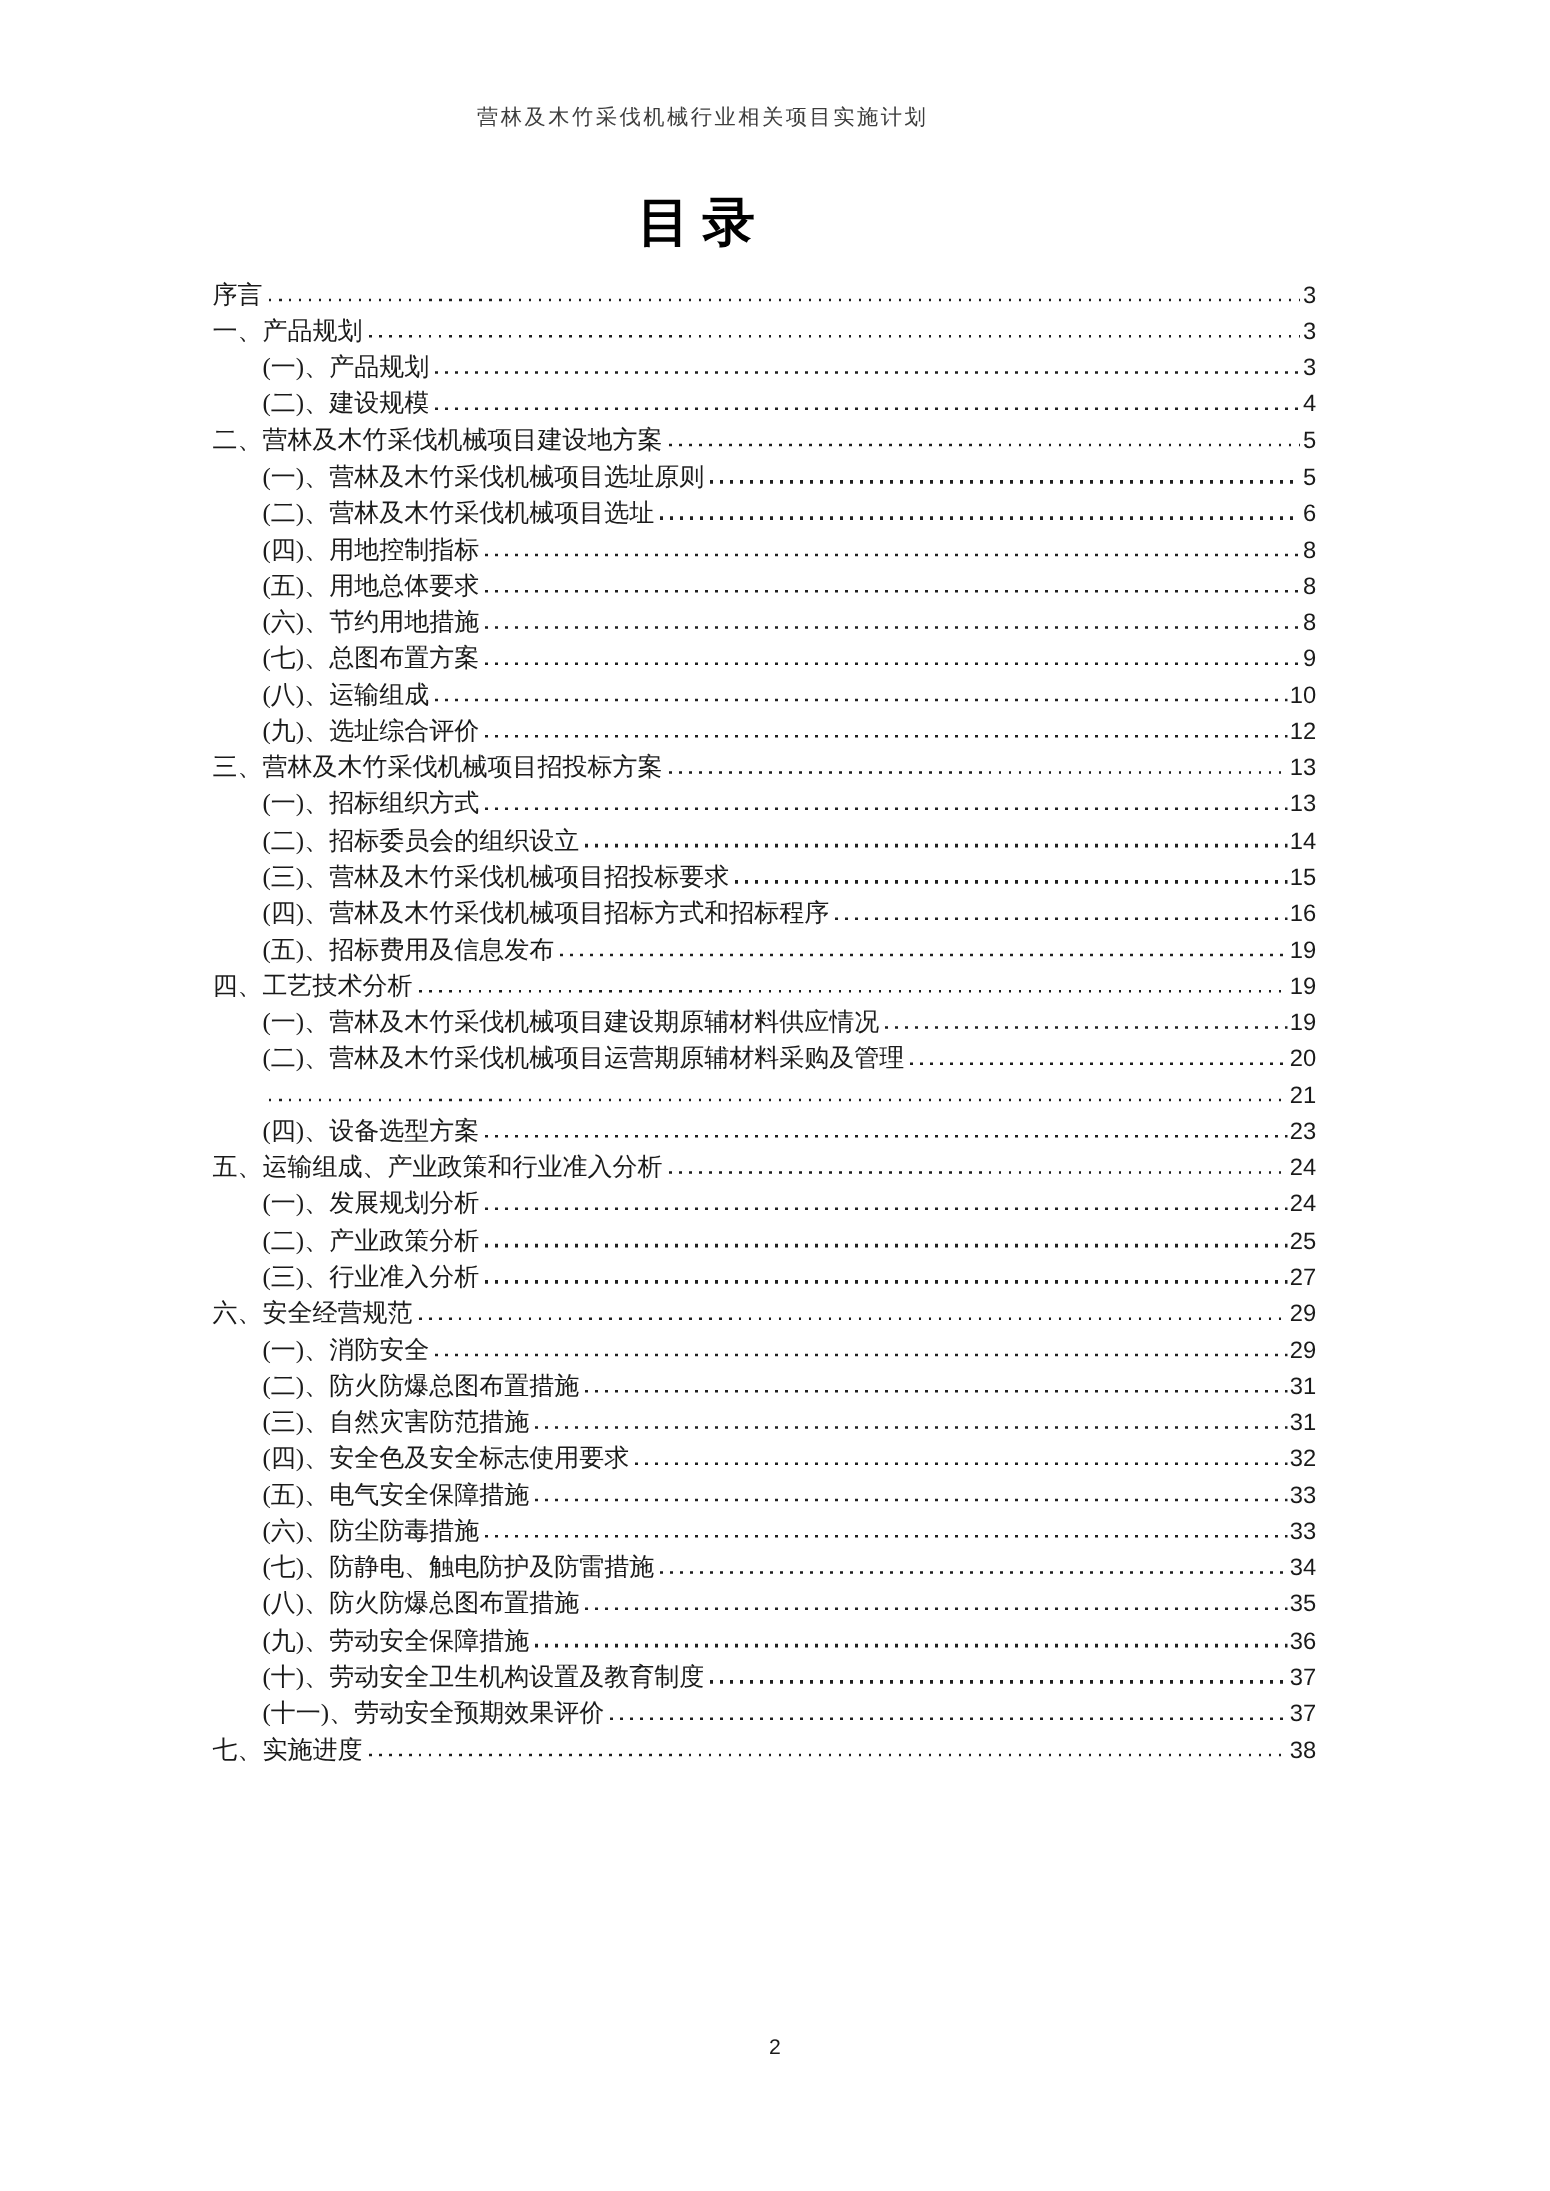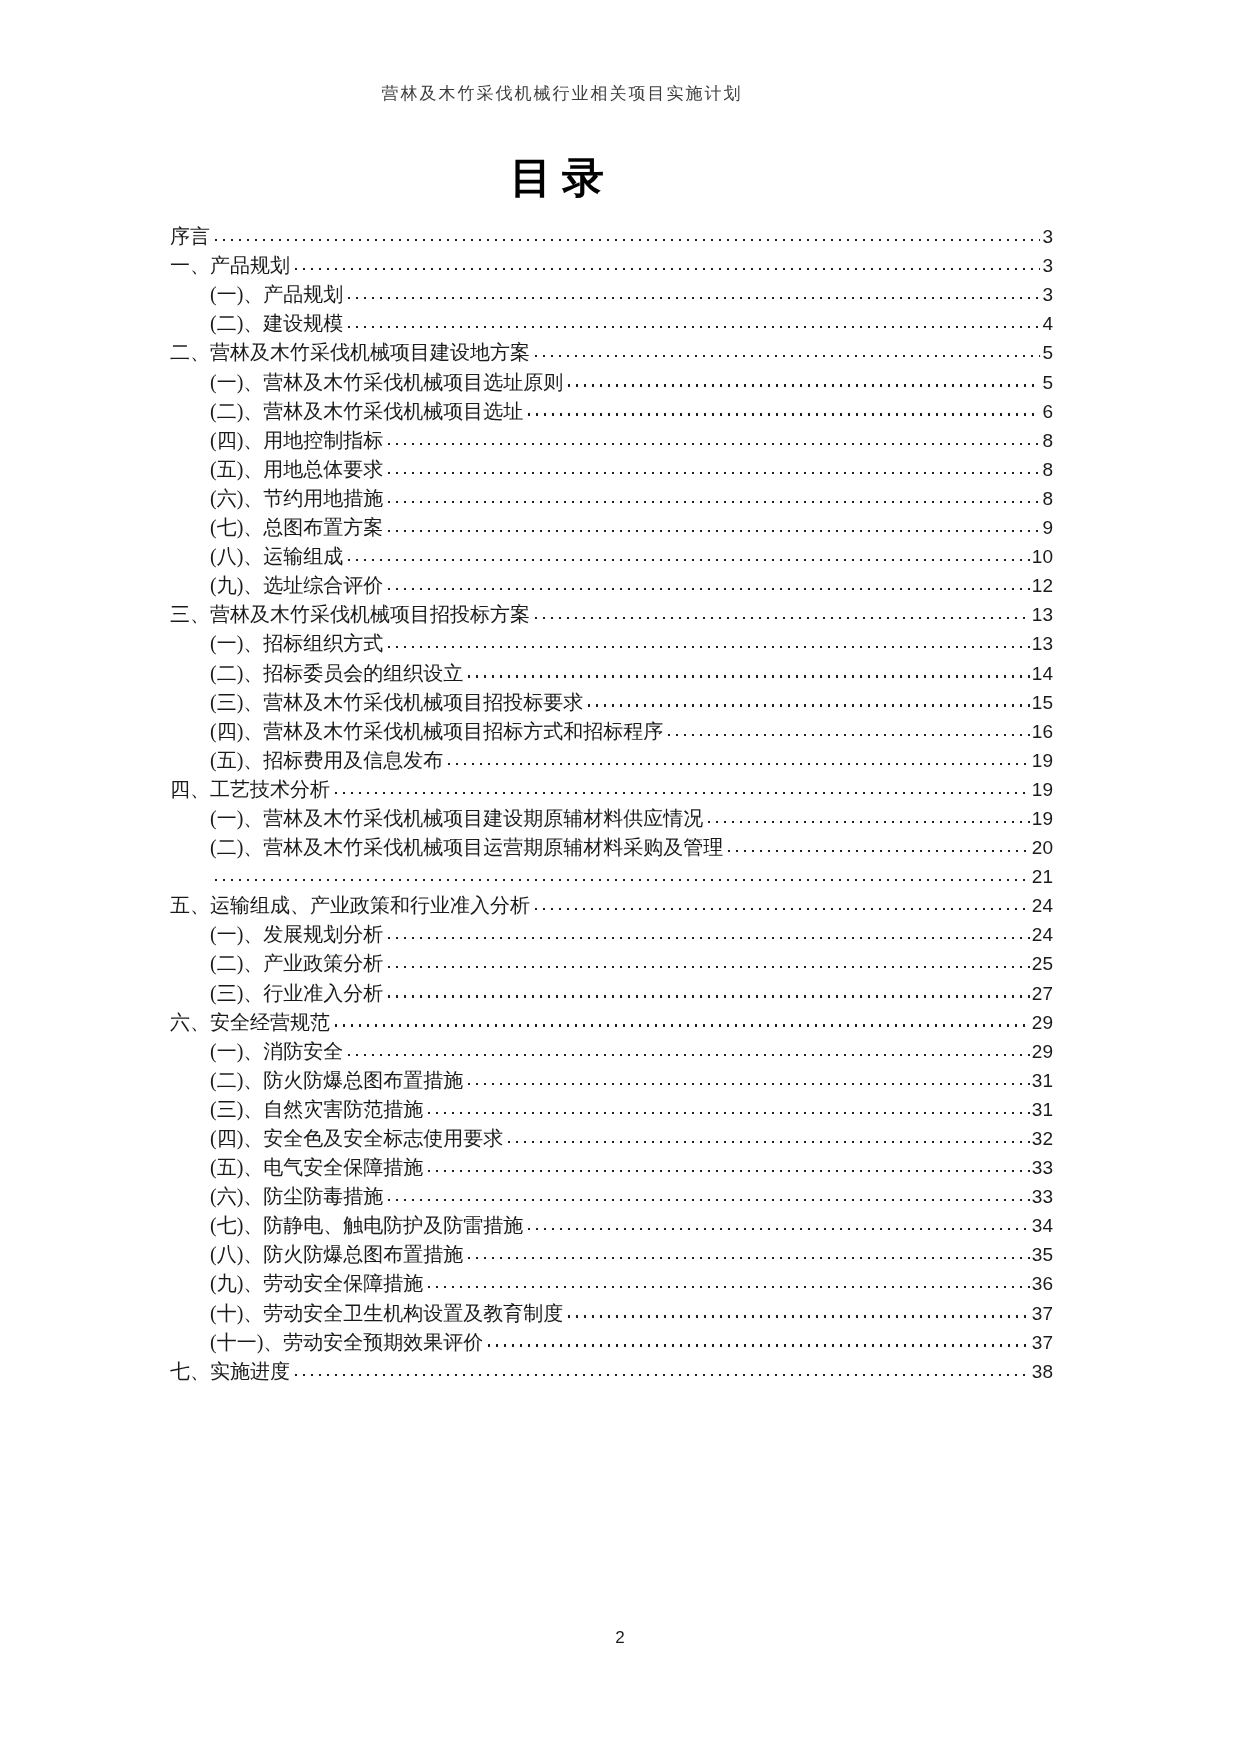--- a/index.html
+++ b/index.html
@@ -202,20 +202,25 @@
       </div>
       <div class="toc-row lvl1">
         <span class="toc-label">(二)、营林及木竹采伐机械项目运营期原辅材料采购及管理</span>
         <span class="leader"></span>
         <span class="toc-page">20</span>
       </div>
       <div class="toc-row lvl1">
         <span class="leader"></span>
         <span class="toc-page">21</span>
       </div>
+      <div class="toc-row lvl1">
+        <span class="toc-label">(四)、设备选型方案</span>
+        <span class="leader"></span>
+        <span class="toc-page">23</span>
+      </div>
       <div class="toc-row">
         <span class="toc-label">五、运输组成、产业政策和行业准入分析</span>
         <span class="leader"></span>
         <span class="toc-page">24</span>
       </div>
       <div class="toc-row lvl1">
         <span class="toc-label">(一)、发展规划分析</span>
         <span class="leader"></span>
         <span class="toc-page">24</span>
       </div>

